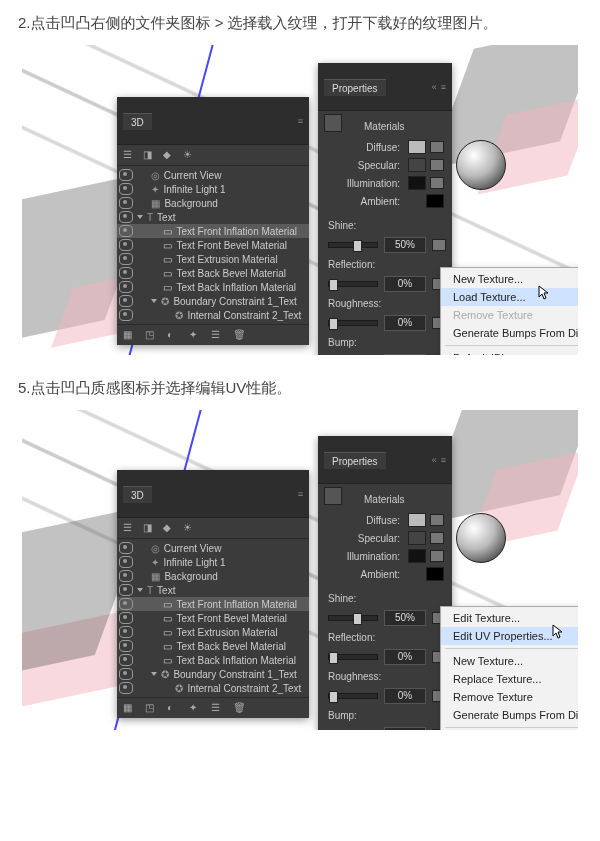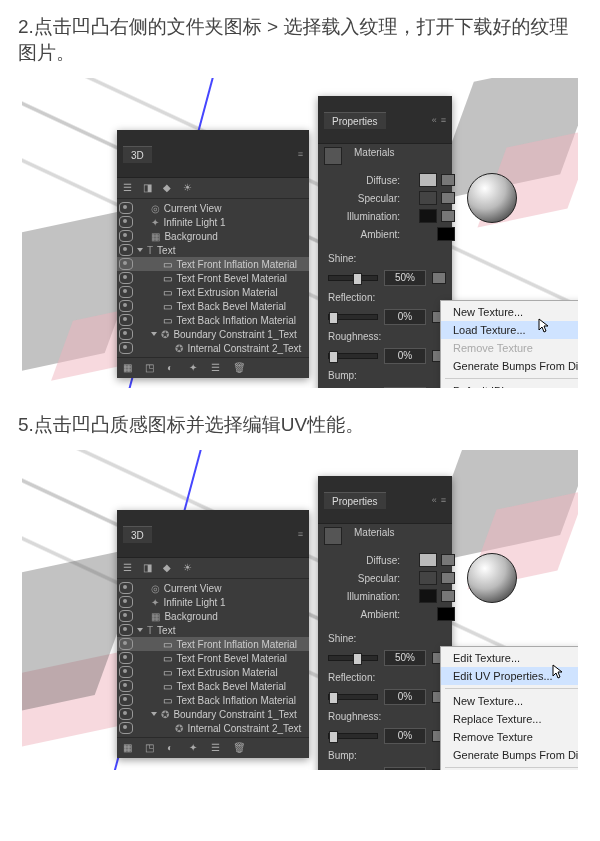--- a/index.html
+++ b/index.html
@@ -5,21 +5,21 @@
   body {
     margin: 0;
     padding: 0;
     background: #fff;
     font-family: Arial, "Microsoft YaHei", sans-serif;
     font-size: 12px;
     color: #333;
     width: 600px;
   }
   .step-text {
-    font-size: 19px;
+    font-size: 15px;
     color: #444;
     margin: 14px 18px 12px 18px;
   }
   .screenshot {
     position: relative;
     width: 556px;
     height: 310px;
     margin: 0 auto 24px auto;
     background: #e8e8e8;
     overflow: hidden;
@@ -118,30 +118,30 @@
   }
   .row .label { flex:1; overflow:hidden; text-overflow:ellipsis; }
   .row.selected { background: #5a5a5a; }
   .footer-icons {
     display:flex; gap:10px; padding:4px 6px; border-top:1px solid #2a2a2a;
   }
   .footer-icons span { width:12px; height:12px; color:#aaa; }
 
   
   .props .sub-header {
-    display:flex; align-items:flex-start; gap:12px; padding:3px 6px;
+    display:flex; align-items:flex-end; gap:22px; padding:3px 6px;
   }
   .props .sub-header .ico {
     width:16px;height:16px;background:#555;display:inline-block;border:1px solid #222;
   }
   .swatch-row {
     display:flex; align-items:center; justify-content:space-between;
     padding:2px 6px 2px 10px;
   }
-  .swatch-row .lbl { width:66px; text-align:right; padding-right:19px; color:#ccc;}
+  .swatch-row .lbl { width:66px; text-align:right; padding-right:8px; color:#ccc;}
   .swatch-row .sw {
     display:flex; gap:4px; align-items:center;
   }
   .swatch {
     width:16px; height:12px; background:#888; border:1px solid #222;
   }
   .folder-icon {
     width:12px; height:10px; background:#777; border:1px solid #222; display:inline-block;
   }
   .preview-ball {

